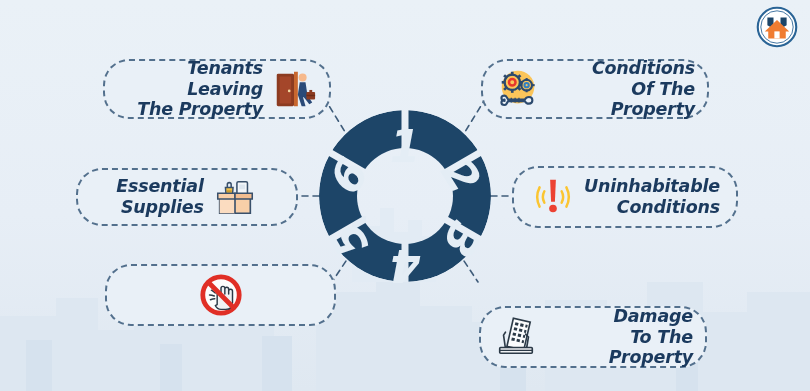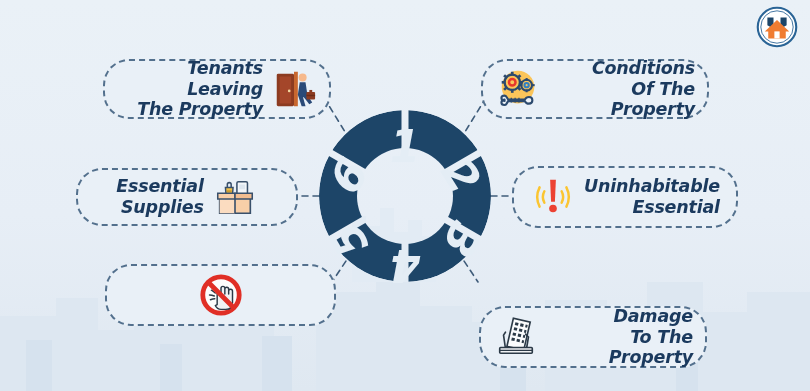--- a/index.html
+++ b/index.html
@@ -262,21 +262,21 @@
       <g fill="none" stroke="#fbc531" stroke-width="2.6" stroke-linecap="round">
         <path d="M15 18 q-3.2 6 0 12"></path>
         <path d="M10 14 q-5 10 0 20"></path>
         <path d="M33 18 q3.2 6 0 12"></path>
         <path d="M38 14 q5 10 0 20"></path>
       </g>
       <path d="M21 6 L27 6 L26 29 L22 29 Z" fill="#ec4233"></path>
       <circle cx="24" cy="36" r="4" fill="#ec4233"></circle>
     </svg>
     <span class="label">Uninhabitable
-Essential</span>
+Conditions</span>
   </div>
 
   <div class="card" id="card-noentry">
     <svg class="icon icon-right" viewBox="0 0 48 48">
       <circle cx="24" cy="24" r="19" fill="#fdfdfd"></circle>
       <circle cx="24" cy="24" r="19" fill="none" stroke="#e02f26" stroke-width="5"></circle>
       <g fill="#f0f2f4" stroke="#2c3a47" stroke-width="1.5" stroke-linejoin="round">
         <path d="M20 34 L20 23 q0-2 2-2 q2 0 2 2 l0 -6 q0-2 2-2 q2 0 2 2 l0 6 l0-5 q0-2 2-2 q2 0 2 2 l0 5 l0-3 q0-2 2-2 q2 0 2 2 l0 12 q0 7-7 7 l-5 0 q-4 0-6-4 Z"></path>
       </g>
       <g fill="none" stroke="#2c3a47" stroke-width="1.5" stroke-linecap="round">

